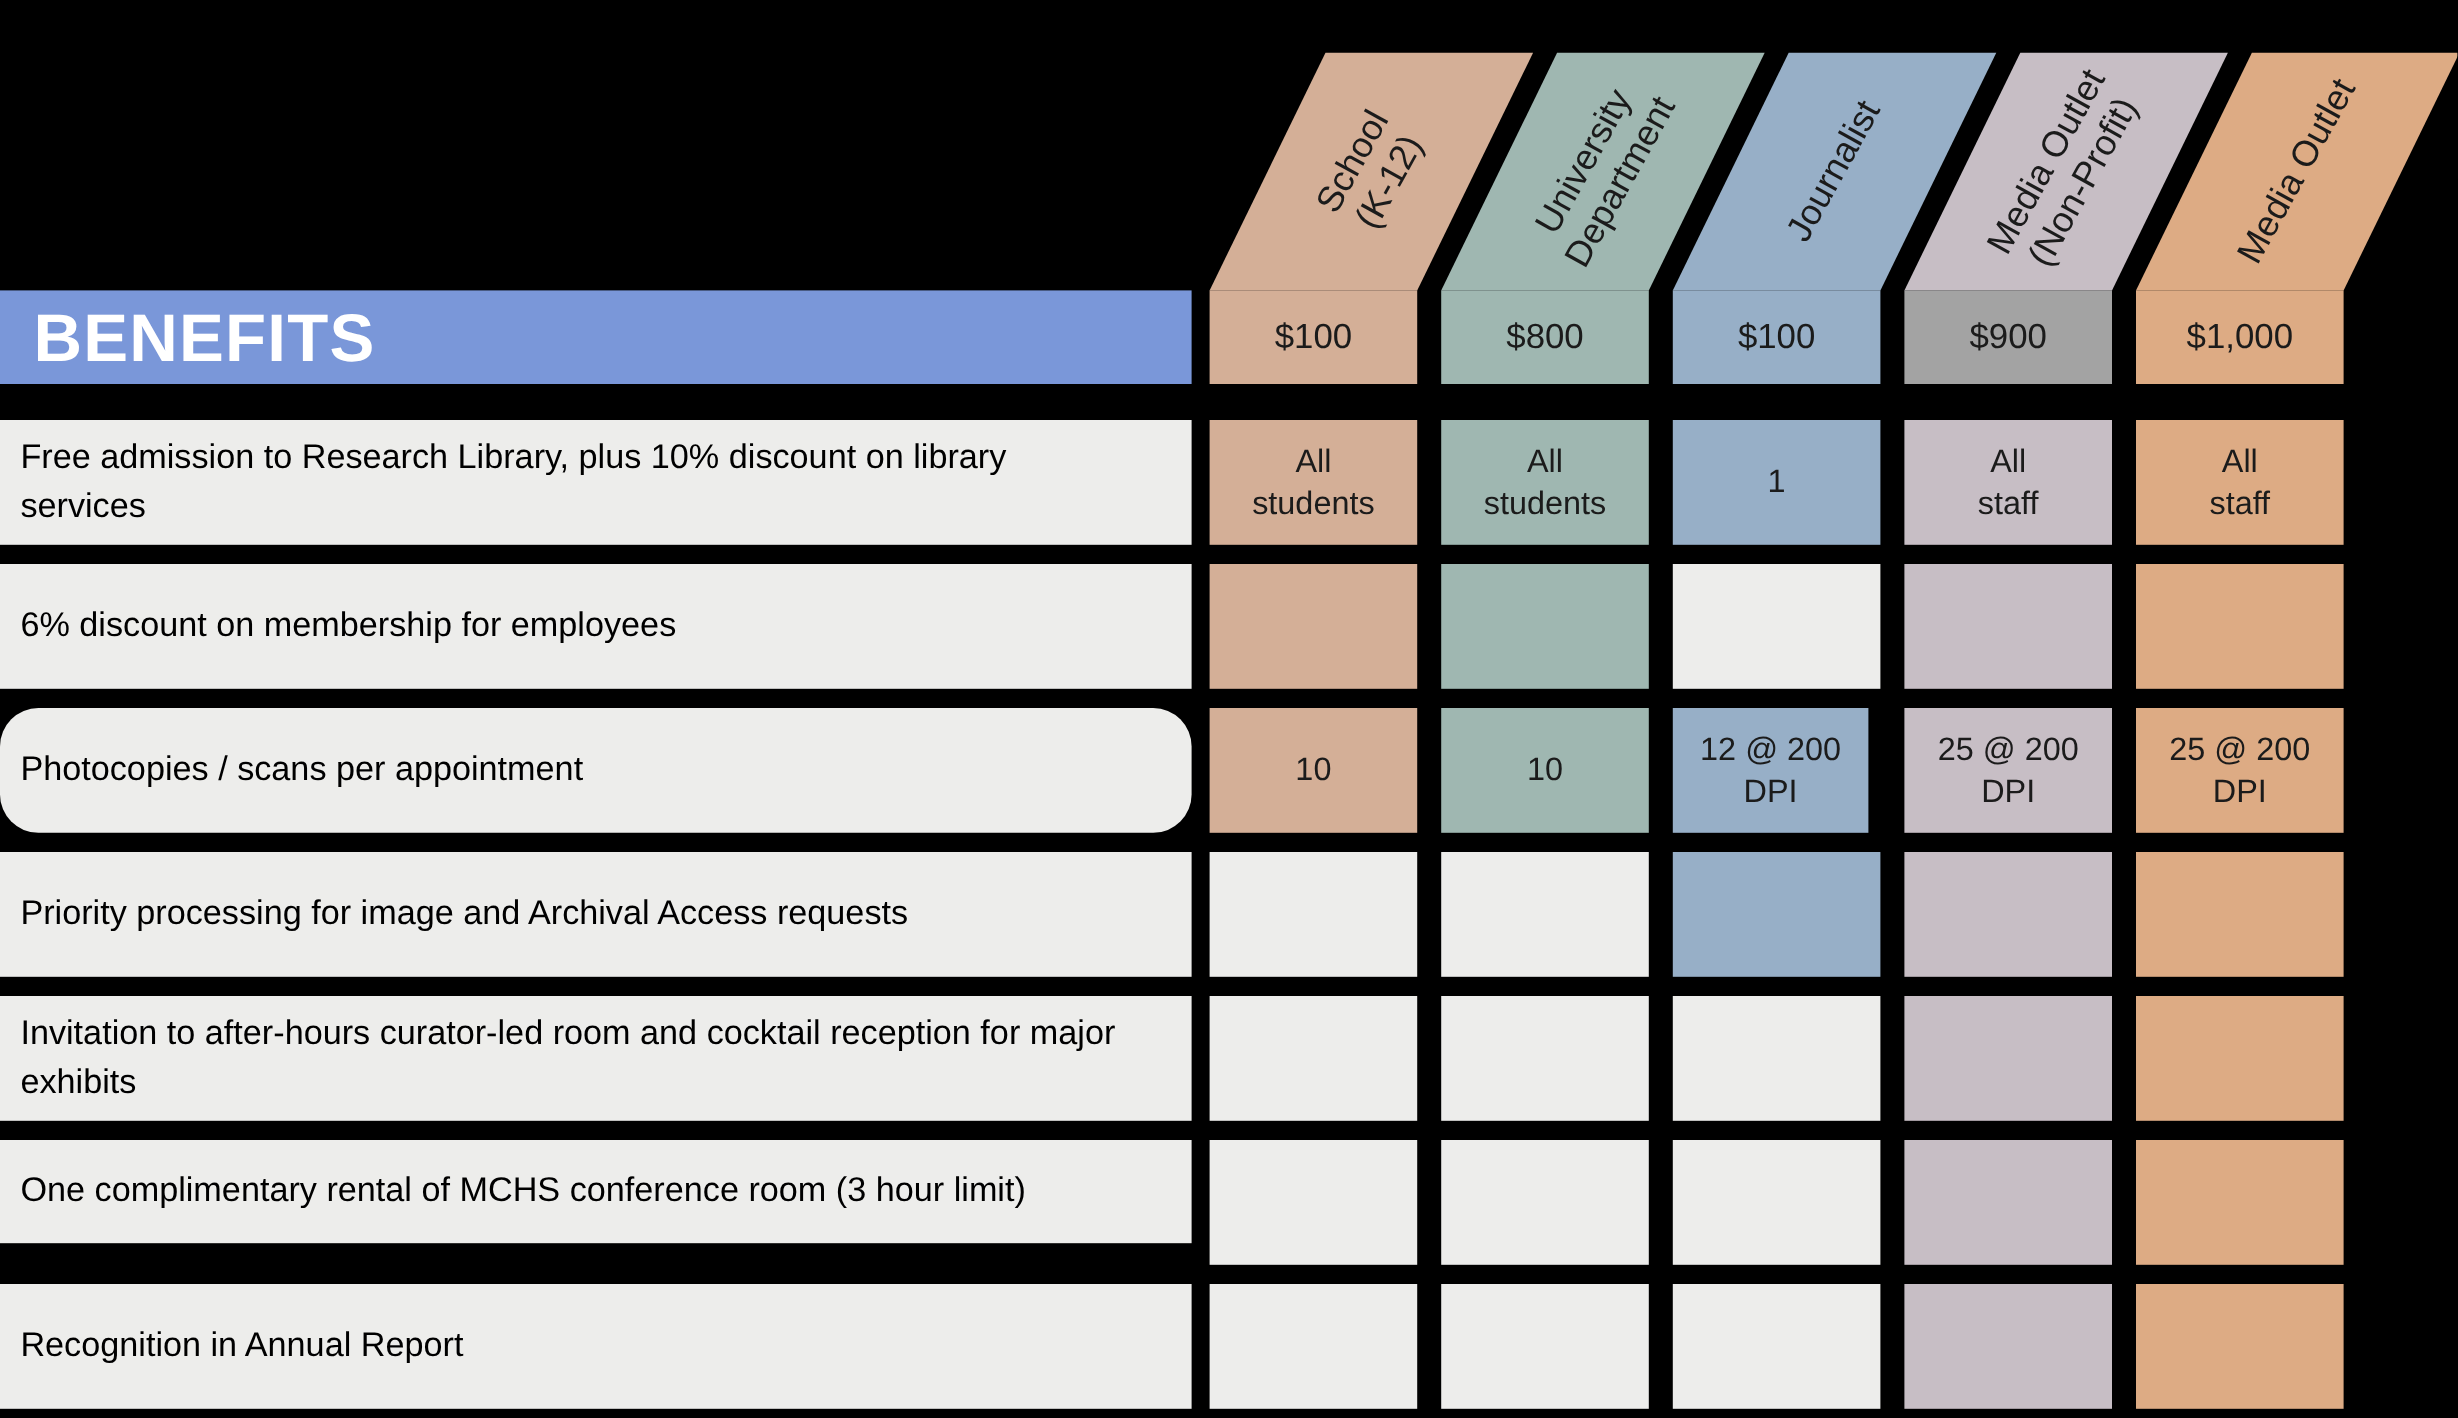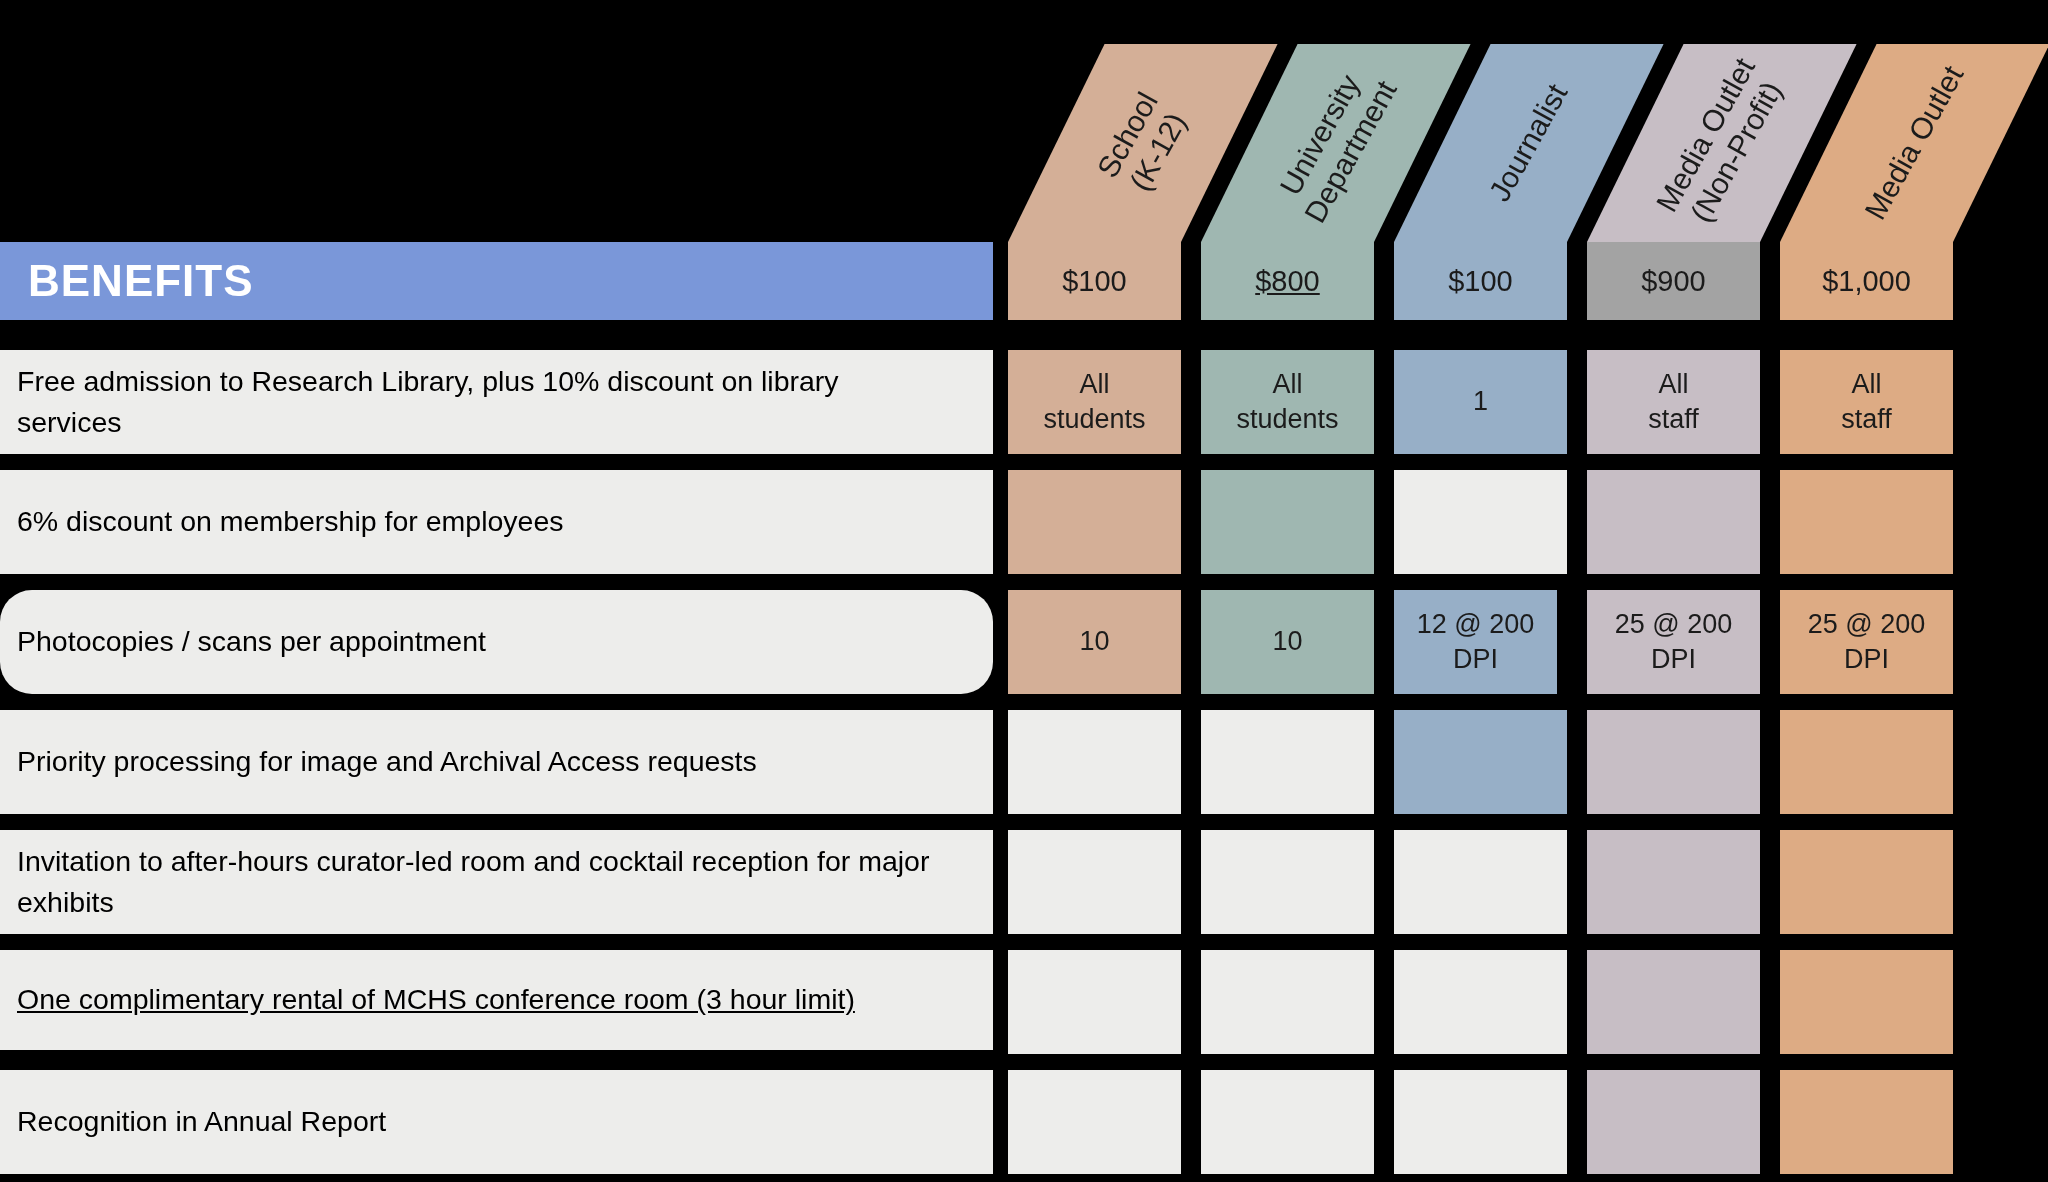--- a/index.html
+++ b/index.html
@@ -8,21 +8,21 @@
     width:2048px;height:1182px;
     background:#000;
     overflow:hidden;
     font-family:"Liberation Sans", sans-serif;
   }
   .abs{position:absolute;box-sizing:border-box;}
   .banner{
     display:flex;align-items:center;
     padding-left:28px;
     color:#fff;
-    font-size:44px;font-weight:700;letter-spacing:1px;
+    font-size:56px;font-weight:700;letter-spacing:1px;
   }
   .col-shape{
     transform:skewX(-26deg);
     transform-origin:0 100%;
   }
   .col-label-box{
     display:flex;align-items:center;justify-content:center;
     pointer-events:none;
   }
   .col-label-box span{
@@ -66,21 +66,21 @@
       <div class="abs col-label-box" style="left: 1008px; top: 44px; width: 269px; height: 198px;">
         <span>School
 (K-12)</span>
       </div>
       <div class="abs price-cell" style="left: 1008px; top: 242px; width: 173px; height: 78px; background: rgb(212, 175, 151);">$100</div>
       <div class="abs col-shape" style="left: 1201px; top: 44px; width: 173px; height: 198px; background: rgb(159, 183, 177);"></div>
       <div class="abs col-label-box" style="left: 1201px; top: 44px; width: 269px; height: 198px;">
         <span>University
 Department</span>
       </div>
-      <div class="abs price-cell" style="left: 1201px; top: 242px; width: 173px; height: 78px; background: rgb(159, 183, 177); text-decoration: underline;">$800</div>
+      <div class="abs price-cell" style="left: 1201px; top: 242px; width: 173px; height: 78px; background: rgb(159, 183, 177);">$800</div>
       <div class="abs col-shape" style="left: 1394px; top: 44px; width: 173px; height: 198px; background: rgb(151, 175, 199);"></div>
       <div class="abs col-label-box" style="left: 1394px; top: 44px; width: 269px; height: 198px;">
         <span>Journalist</span>
       </div>
       <div class="abs price-cell" style="left: 1394px; top: 242px; width: 173px; height: 78px; background: rgb(151, 175, 199);">$100</div>
       <div class="abs col-shape" style="left: 1587px; top: 44px; width: 173px; height: 198px; background: rgb(199, 190, 197);"></div>
       <div class="abs col-label-box" style="left: 1587px; top: 44px; width: 269px; height: 198px;">
         <span>Media Outlet
 (Non-Profit)</span>
       </div>
@@ -122,21 +122,21 @@
       <div class="abs value-cell" style="left: 1201px; top: 710px; width: 173px; height: 104px; background: rgb(237, 237, 235);"></div>
       <div class="abs value-cell" style="left: 1394px; top: 710px; width: 173px; height: 104px; background: rgb(151, 175, 199);"></div>
       <div class="abs value-cell" style="left: 1587px; top: 710px; width: 173px; height: 104px; background: rgb(199, 190, 197);"></div>
       <div class="abs value-cell" style="left: 1780px; top: 710px; width: 173px; height: 104px; background: rgb(221, 171, 132);"></div>
       <div class="abs row-label" style="left: 0px; top: 830px; width: 993px; height: 104px; background: rgb(237, 237, 235);">Invitation to after-hours curator-led room and cocktail reception for major exhibits</div>
       <div class="abs value-cell" style="left: 1008px; top: 830px; width: 173px; height: 104px; background: rgb(237, 237, 235);"></div>
       <div class="abs value-cell" style="left: 1201px; top: 830px; width: 173px; height: 104px; background: rgb(237, 237, 235);"></div>
       <div class="abs value-cell" style="left: 1394px; top: 830px; width: 173px; height: 104px; background: rgb(237, 237, 235);"></div>
       <div class="abs value-cell" style="left: 1587px; top: 830px; width: 173px; height: 104px; background: rgb(199, 190, 197);"></div>
       <div class="abs value-cell" style="left: 1780px; top: 830px; width: 173px; height: 104px; background: rgb(221, 171, 132);"></div>
-      <div class="abs row-label" style="left: 0px; top: 950px; width: 993px; height: 100px; background: rgb(237, 237, 235); text-decoration: underline;">One complimentary rental of MCHS conference room (3 hour limit)</div>
+      <div class="abs row-label" style="left: 0px; top: 950px; width: 993px; height: 86px; background: rgb(237, 237, 235);">One complimentary rental of MCHS conference room (3 hour limit)</div>
       <div class="abs value-cell" style="left: 1008px; top: 950px; width: 173px; height: 104px; background: rgb(237, 237, 235);"></div>
       <div class="abs value-cell" style="left: 1201px; top: 950px; width: 173px; height: 104px; background: rgb(237, 237, 235);"></div>
       <div class="abs value-cell" style="left: 1394px; top: 950px; width: 173px; height: 104px; background: rgb(237, 237, 235);"></div>
       <div class="abs value-cell" style="left: 1587px; top: 950px; width: 173px; height: 104px; background: rgb(199, 190, 197);"></div>
       <div class="abs value-cell" style="left: 1780px; top: 950px; width: 173px; height: 104px; background: rgb(221, 171, 132);"></div>
       <div class="abs row-label" style="left: 0px; top: 1070px; width: 993px; height: 104px; background: rgb(237, 237, 235);">Recognition in Annual Report</div>
       <div class="abs value-cell" style="left: 1008px; top: 1070px; width: 173px; height: 104px; background: rgb(237, 237, 235);"></div>
       <div class="abs value-cell" style="left: 1201px; top: 1070px; width: 173px; height: 104px; background: rgb(237, 237, 235);"></div>
       <div class="abs value-cell" style="left: 1394px; top: 1070px; width: 173px; height: 104px; background: rgb(237, 237, 235);"></div>
       <div class="abs value-cell" style="left: 1587px; top: 1070px; width: 173px; height: 104px; background: rgb(199, 190, 197);"></div>

